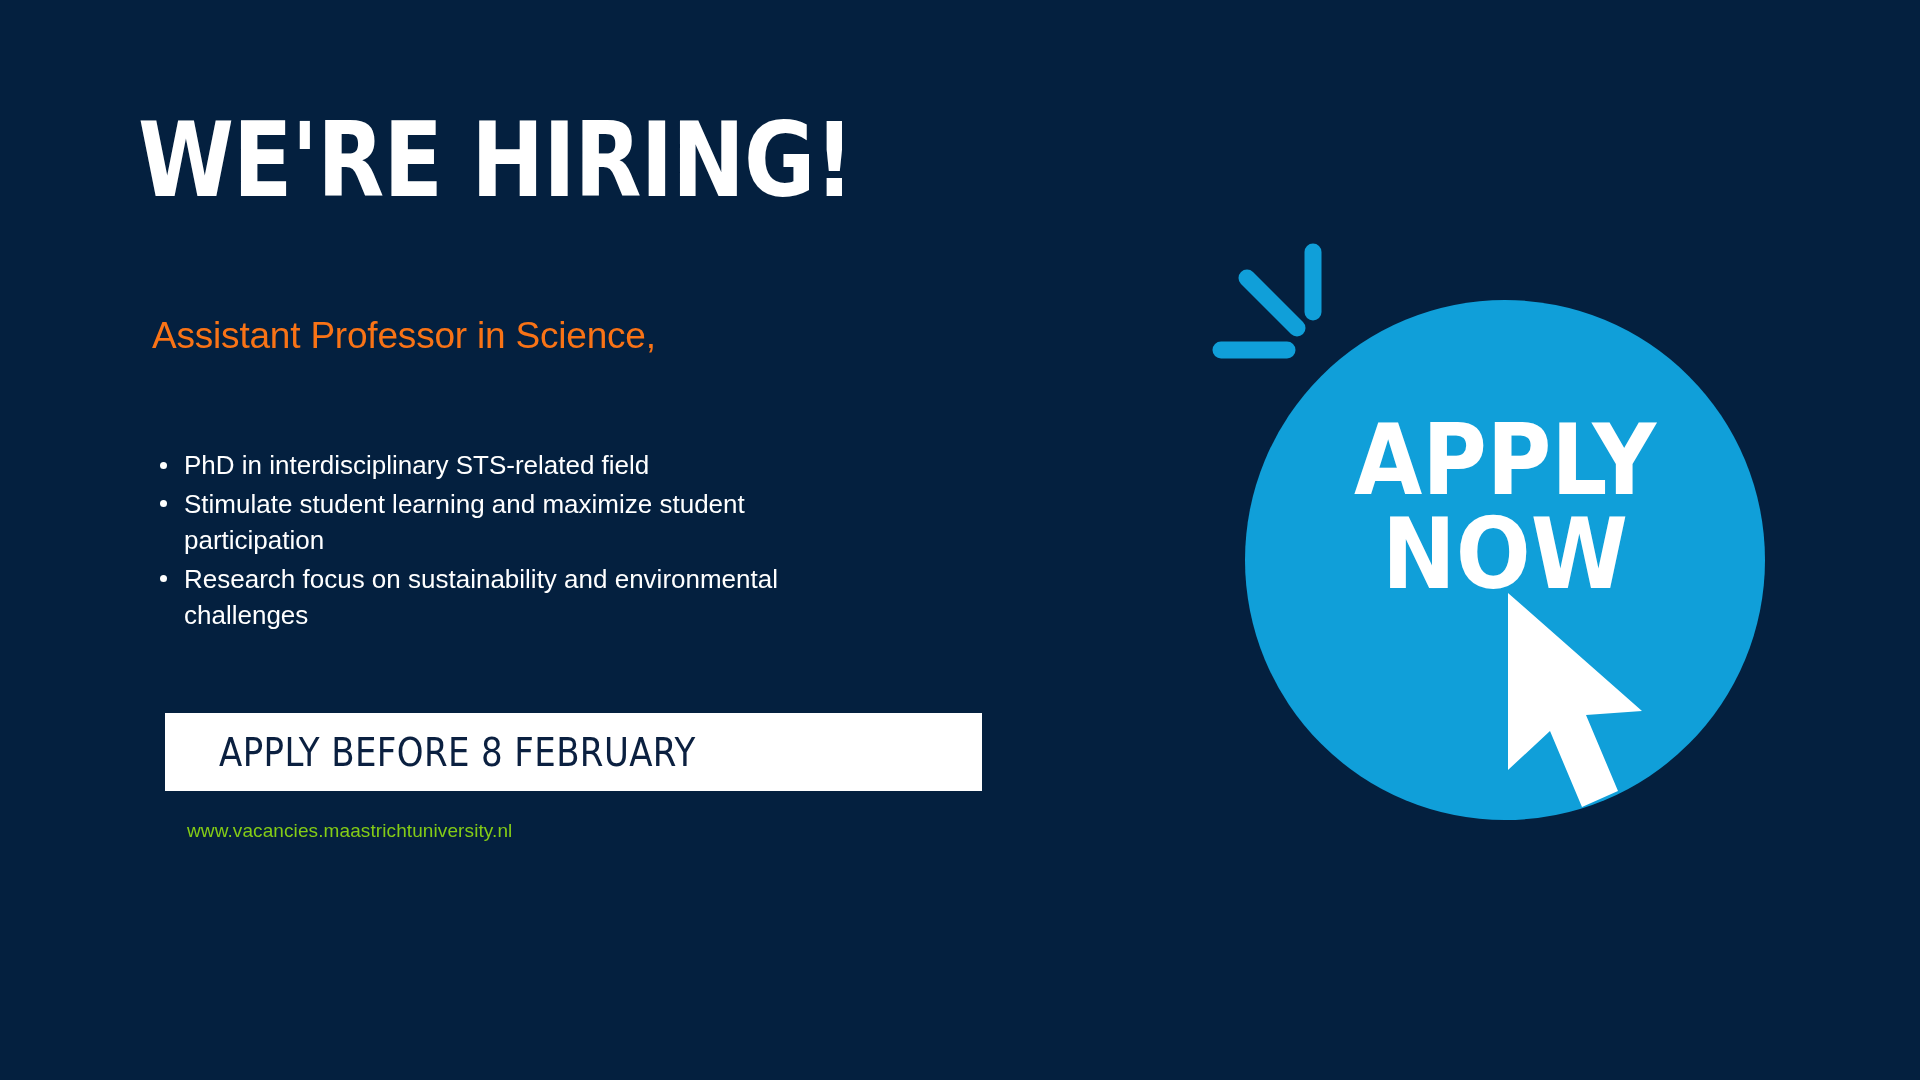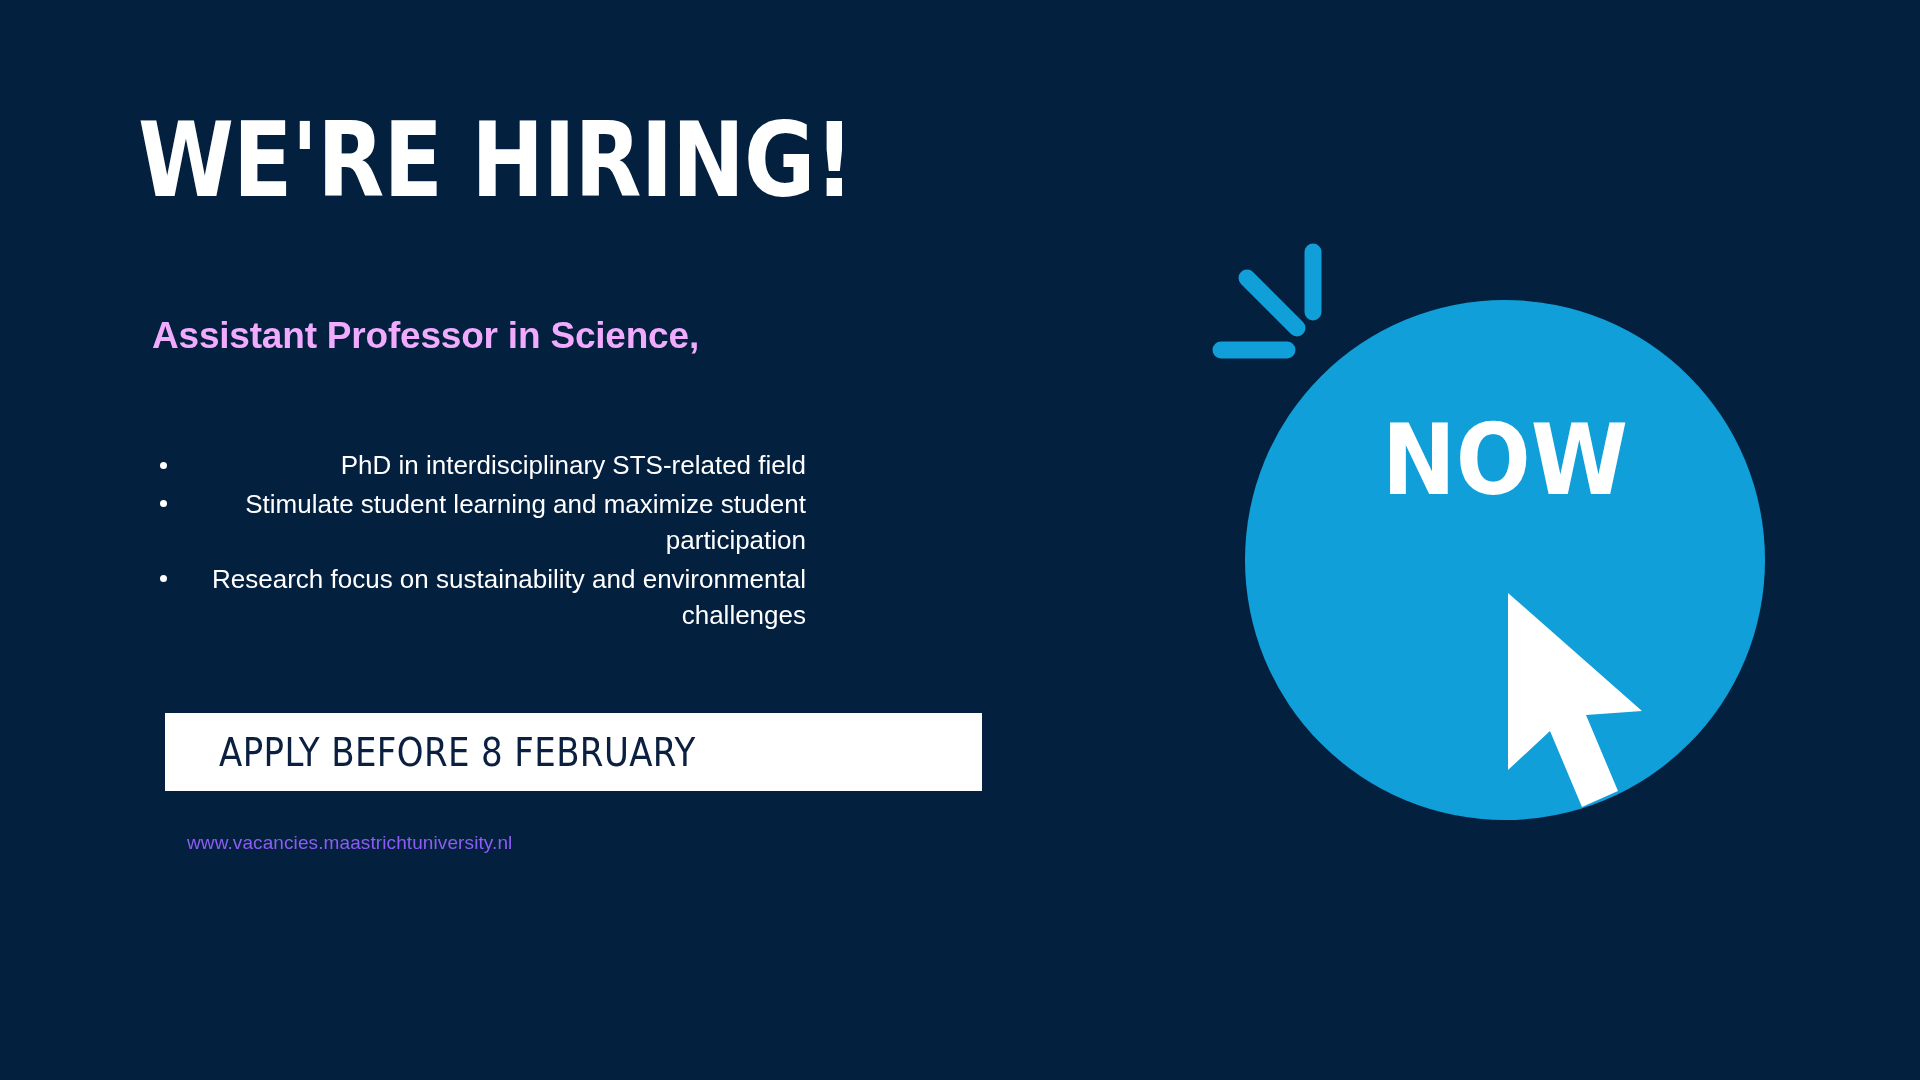--- a/index.html
+++ b/index.html
@@ -38,45 +38,44 @@
     transform: scaleX(0.93);
     transform-origin: left top;
     white-space: nowrap;
   }
 
   #subtitle {
     position: absolute;
     left: 152px;
     top: 310px;
     width: 660px;
-    color: #f0abfc;
+    color: #f97316;
     font-size: 37px;
     line-height: 1.42;
-    font-weight: 700;
+    font-weight: 400;
     letter-spacing: -0.2px;
   }
 
   #bullets {
     position: absolute;
     left: 156px;
     top: 448px;
     width: 650px;
     margin: 0;
     padding: 0;
     list-style: none;
     color: #ffffff;
     font-size: 26px;
     line-height: 1.38;
     font-weight: 400;
   }
   #bullets li {
     position: relative;
     padding-left: 28px;
     margin-bottom: 3px;
-    text-align: right;
   }
   #bullets li .dot {
     position: absolute;
     left: 4px;
     top: 0.52em;
     width: 7px;
     height: 7px;
     border-radius: 50%;
     background: #ffffff;
   }
@@ -101,25 +100,24 @@
     letter-spacing: 0.4px;
     transform: scaleX(0.97);
     transform-origin: left center;
     white-space: nowrap;
   }
 
   #website-url {
     position: absolute;
     left: 187px;
     top: 820px;
-    color: #8b5cf6;
+    color: #84cc16;
     font-size: 19px;
     font-weight: 400;
     letter-spacing: 0.1px;
-    margin-top: 12px;
   }
 
   
   #badge {
     position: absolute;
     left: 1240px;
     top: 295px;
     width: 530px;
     height: 530px;
   }
@@ -198,20 +196,21 @@
     </div>
 
     <div id="website-url">www.vacancies.maastrichtuniversity.nl</div>
   </div>
 
   <div id="badge">
 
     <div id="apply-circle"></div>
 
     <div id="apply-now-text">
+      <span class="ln">APPLY</span>
       <span class="ln">NOW</span>
     </div>
 
     <svg id="sparkle" viewBox="0 0 170 150">
       <line x1="108" y1="12" x2="108" y2="72" stroke="#109fd9" stroke-width="17" stroke-linecap="round"></line>
       <line x1="42" y1="38" x2="92" y2="88" stroke="#109fd9" stroke-width="17" stroke-linecap="round"></line>
       <line x1="16" y1="110" x2="82" y2="110" stroke="#109fd9" stroke-width="17" stroke-linecap="round"></line>
     </svg>
 
     <svg id="cursor-arrow" viewBox="0 0 200 230">

